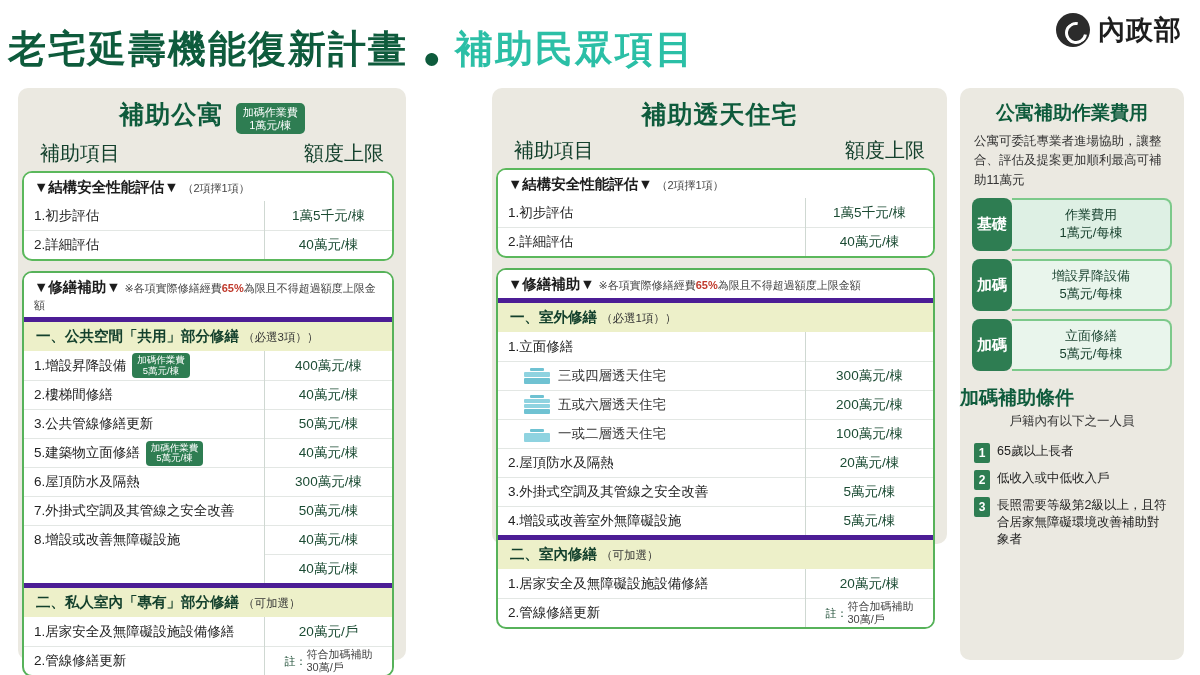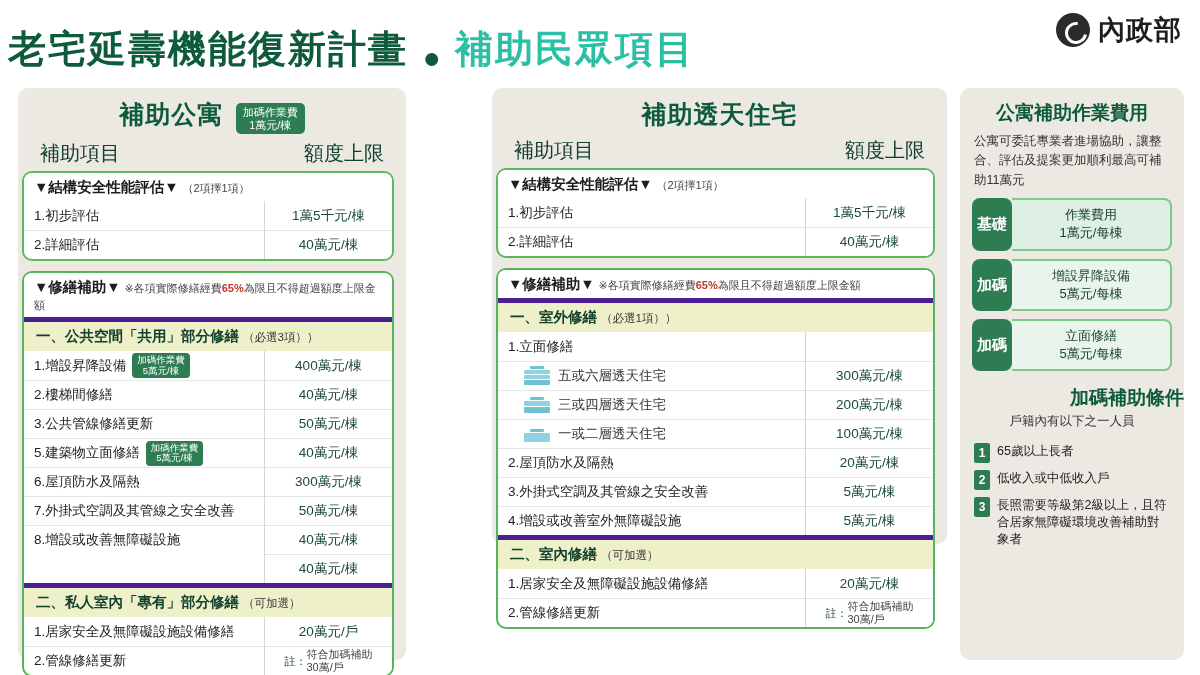--- a/index.html
+++ b/index.html
@@ -103,21 +103,21 @@
   .fee-badge {
     width:40px; border-radius:8px; display:flex; align-items:center; justify-content:center;
     color:#fff; font-weight:bold; font-size:15px; line-height:1.05; text-align:center;
     background:#2e7d52;
   }
   .fee-body {
     flex:1; border:2px solid #7cc98a; border-left:none; border-radius:0 8px 8px 0;
     background:#e9f5ec; padding:6px 8px; text-align:center; font-size:13px; color:#163f2c; line-height:1.4;
   }
   .fee-row.basic .fee-body { background:#def0e4; }
-  .fp-title2 { text-align:right; font-size:19px; font-weight:bold; color:#0e5b3c; padding:14px 0 2px; }
+  .fp-title2 { text-align:left; font-size:19px; font-weight:bold; color:#0e5b3c; padding:14px 0 2px; }
   .fp-sub { text-align:center; font-size:12.5px; color:#333; padding-bottom:6px;}
   .cond { display:flex; gap:7px; margin:7px 14px 0 14px; align-items:flex-start; }
   .cond .num {
     flex:0 0 auto; width:16px; height:20px; background:#2e7d52; color:#fff; font-size:12px; font-weight:bold;
     display:flex; align-items:center; justify-content:center; border-radius:2px;
   }
   .cond .txt { font-size:12.5px; color:#222; line-height:1.35; }
 </style>
 </head>
 <body>
@@ -270,35 +270,35 @@
 
     <div class="sec-head">
       <span>一、室外修繕</span>
       <span class="small">（必選1項））</span>
     </div>
 
     <div class="rows">
       <div class="left">
         <div class="item">1.立面修繕</div>
         <div class="sub-item">
+          <span class="bicon b4">
+              <i></i>
+              <i></i>
+              <i></i>
+            </span>
+          <span>三或四層透天住宅</span>
+        </div>
+        <div class="sub-item">
           <span class="bicon b6">
               <i></i>
               <i></i>
               <i></i>
               <i></i>
             </span>
           <span>五或六層透天住宅</span>
-        </div>
-        <div class="sub-item">
-          <span class="bicon b4">
-              <i></i>
-              <i></i>
-              <i></i>
-            </span>
-          <span>三或四層透天住宅</span>
         </div>
         <div class="sub-item">
           <span class="bicon b2">
               <i></i>
               <i></i>
             </span>
           <span>一或二層透天住宅</span>
         </div>
         <div class="item">2.屋頂防水及隔熱</div>
         <div class="item">3.外掛式空調及其管線之安全改善</div>

